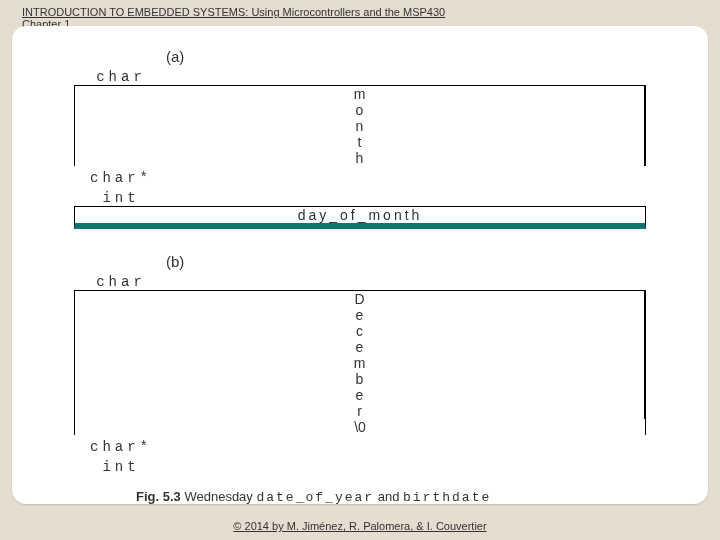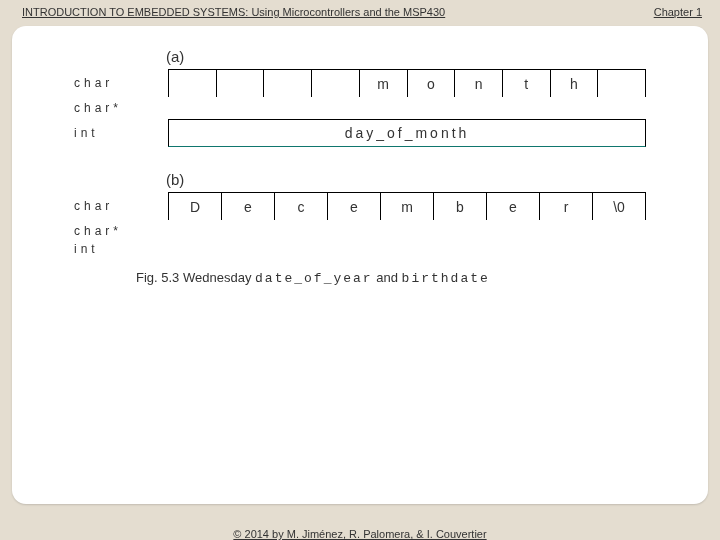--- a/index.html
+++ b/index.html
@@ -1,15 +1,15 @@
 <!DOCTYPE html>
 <html><head>
 <meta charset="utf-8">
 <style>
-  * { margin: 0; padding: 0; box-sizing: border-box; }
+  * { margin: 0; padding: 0; box-sizing: border-box; flex-direction: column; }
   html, body { width: 720px; height: 540px; overflow: hidden; }
   body {
     background: #e4ddd0;
     font-family: Verdana, Geneva, sans-serif;
     font-size: 11px;
     color: #333;
     position: relative;
   }
   .hdr {
     display: flex;
@@ -34,22 +34,22 @@
     font-size: 15px;
     margin: 0 0 4px 92px;
   }
   .struct-row {
     display: flex;
     align-items: stretch;
     margin-bottom: 4px;
   }
   .rowlab {
     width: 94px;
-    font-family: Liberation Sans, sans-serif;
-    font-size: 12px;
+    font-family: Liberation Mono, monospace;
+    font-size: 14px;
     letter-spacing: 4px;
     display: flex;
     align-items: center;
     text-align: center;
   }
   .box {
     flex: 1;
     border: 1px solid #000;
     border-bottom: none;
     height: 28px;
@@ -77,25 +77,25 @@
     font-family: Arial, sans-serif;
     font-size: 14px;
     letter-spacing: 3px;
   }
   .panel-b { margin-top: 24px; }
   .caption {
     margin: 14px 0 0 62px;
     font-family: Arial, sans-serif;
     font-size: 13px;
   }
-  .caption .fb { font-weight: normal; }
+  .caption .fb { font-weight: bold; }
   .caption .code { font-family: "Courier New", monospace; letter-spacing: 2px; }
   .footer {
     position: absolute;
-    bottom: 0;
+    bottom: 8px;
     left: 0;
     width: 720px;
     text-align: center;
     font-size: 11px;
     text-decoration: underline;
   }
 </style>
 </head>
 <body>
 
@@ -127,21 +127,21 @@
         </div>
           </div>
       </div>
 
       <div class="struct-row">
         <div class="rowlab">char*</div>
       </div>
 
       <div class="struct-row">
         <div class="rowlab">int</div>
-        <div class="box" style="border-bottom:1px solid #0f766e">
+        <div class="box" style="border-bottom:6px solid #0f766e">
             <div class="single">day_of_month</div>
           </div>
       </div>
     </div>
 
     <div class="panel-b">
       <div class="panel-label">(b)</div>
 
       <div class="struct-row">
         <div class="rowlab">char</div>

